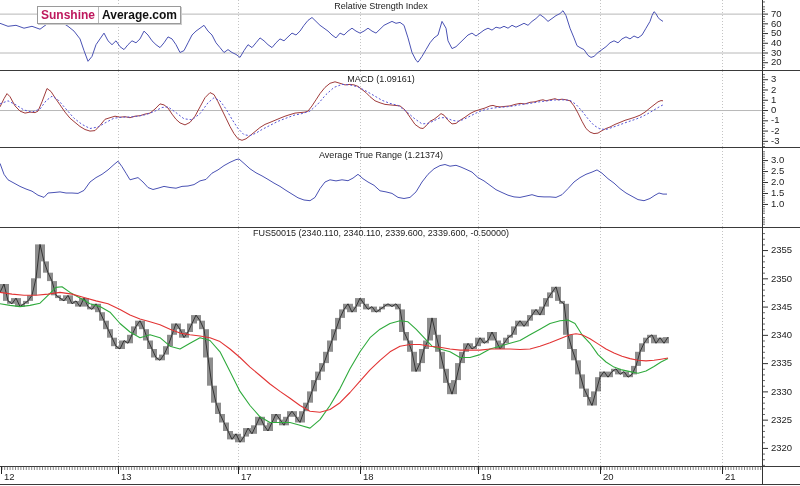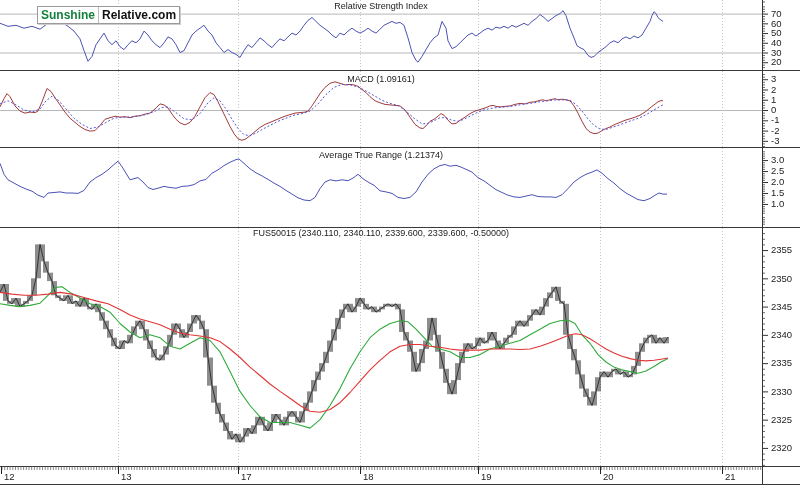--- a/index.html
+++ b/index.html
@@ -3,21 +3,21 @@
 <meta charset="utf-8">
 <style>
   html,body{margin:0;padding:0;background:#fff;}
   .screen{position:relative;width:800px;height:486px;background:#fff;overflow:hidden;
           font-family:"Liberation Sans", sans-serif;}
   svg text{font-family:"Liberation Sans", sans-serif;}
   .panel-title{font-size:9px;fill:#222;}
   .logo{position:absolute;left:37px;top:6px;display:flex;border:1px solid #9a9a9a;
         background:#fff;box-shadow:1px 1px 0 #ccc;}
   .logo span{display:block;padding:1px 3px;font-size:12px;font-weight:bold;line-height:14px;}
-  .logo .p1{color:#15803d;border-right:1px solid #bbb;}
+  .logo .p1{color:#be185d;border-right:1px solid #bbb;}
   .logo .p2{color:#111;}
 </style>
 </head>
 <body>
 
 <div class="screen">
   <svg width="800" height="486" viewBox="0 0 800 486">
     <g>
         <line x1="118.5" y1="0" x2="118.5" y2="70" stroke="#c4c4c4" stroke-width="1" stroke-dasharray="1,2"></line>
         <line x1="238.5" y1="0" x2="238.5" y2="70" stroke="#c4c4c4" stroke-width="1" stroke-dasharray="1,2"></line>
@@ -529,15 +529,15 @@
     <rect x="0" y="228" width="762" height="238" fill="rgba(0,0,0,0)"></rect>
 
     <text class="panel-title" x="381" y="9" text-anchor="middle">Relative Strength Index</text>
     <text class="panel-title" x="381" y="81.5" text-anchor="middle">MACD (1.09161)</text>
     <text class="panel-title" x="381" y="157.5" text-anchor="middle">Average True Range (1.21374)</text>
     <text class="panel-title" x="381" y="235.5" text-anchor="middle">FUS50015 (2340.110, 2340.110, 2339.600, 2339.600, -0.50000)</text>
   </svg>
 
   <div class="logo">
     <span class="p1">Sunshine</span>
-    <span class="p2">Relative.com</span>
+    <span class="p2">Average.com</span>
   </div>
 </div>
 
 </body></html>

